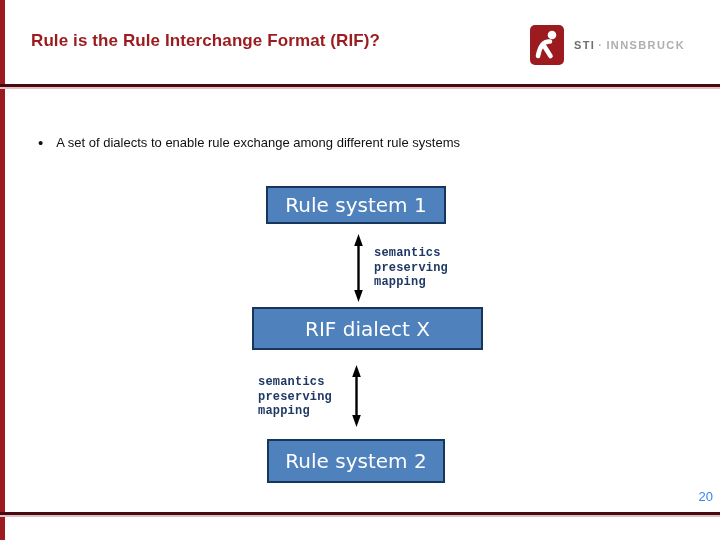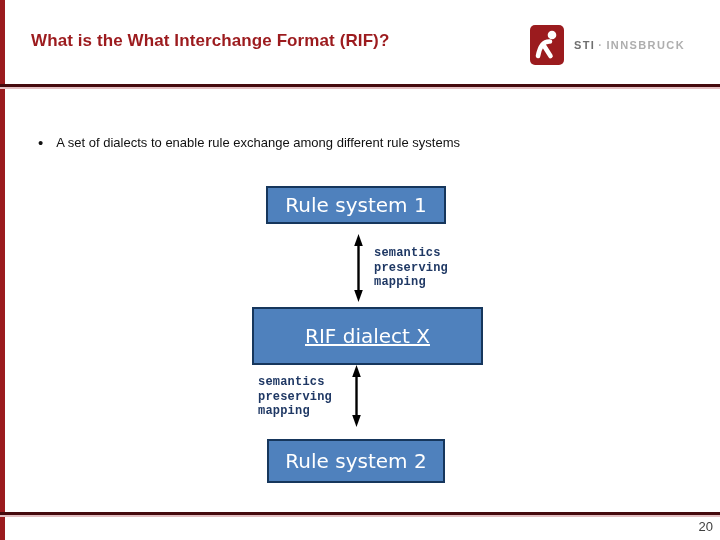--- a/index.html
+++ b/index.html
@@ -27,41 +27,41 @@
   .rule-bot-dark{top:512px;} .rule-bot-pink{top:515px;}
   .bullet-row{position:absolute;left:38px;top:133px;width:640px;display:flex;color:#111111;}
   .bullet-dot{font-size:15px;line-height:19px;}
   .bullet-text{margin-left:13px;font-size:13px;line-height:19px;}
   .dia-box{
     position:absolute;background:#4f81bd;border:2px solid #16365c;box-sizing:border-box;
     display:flex;align-items:center;justify-content:center;
     font-family:"DejaVu Sans",sans-serif;font-size:20px;color:#ffffff;white-space:nowrap;
   }
   .box-1{left:266px;top:186px;width:180px;height:38px;}
-  .box-2{left:252px;top:307px;width:231px;height:58px;text-decoration:underline;}
+  .box-2{left:252px;top:307px;width:231px;height:43px;}
   .box-3{left:267px;top:439px;width:178px;height:44px;}
   .map-label{
     position:absolute;font-family:Liberation Mono, monospace;font-weight:bold;
     font-size:12px;line-height:14.6px;color:#1f3864;letter-spacing:0.2px;
   }
   .map-label-1{left:374px;top:246px;}
   .map-label-2{left:258px;top:375px;}
   .arrow{position:absolute;}
   .arrow-1{left:351px;top:234px;}
   .arrow-2{left:349px;top:365px;}
-  .page-number{position:absolute;right:7px;top:519px;font-size:13px;color:#404040;}
+  .page-number{position:absolute;right:7px;top:489px;font-size:13px;color:#3b82f6;}
 </style>
 </head>
 <body>
 
 <div class="slide">
 
   <div class="left-bar"></div>
 
-  <div class="slide-title">What is the What Interchange Format (RIF)?</div>
+  <div class="slide-title">Rule is the Rule Interchange Format (RIF)?</div>
 
   <div class="logo">
     <div class="logo-mark">
       <svg width="34" height="40" viewBox="0 0 34 40" aria-hidden="true">
         <circle cx="22" cy="10" r="4.3" fill="#ffffff"></circle>
         <path d="M8 31 C10 20 14 16 20 16.5" stroke="#ffffff" stroke-width="4.6" fill="none" stroke-linecap="round"></path>
         <path d="M13.5 20 L20.5 31" stroke="#ffffff" stroke-width="4.6" fill="none" stroke-linecap="round"></path>
       </svg>
     </div>
     <div class="logo-text">

